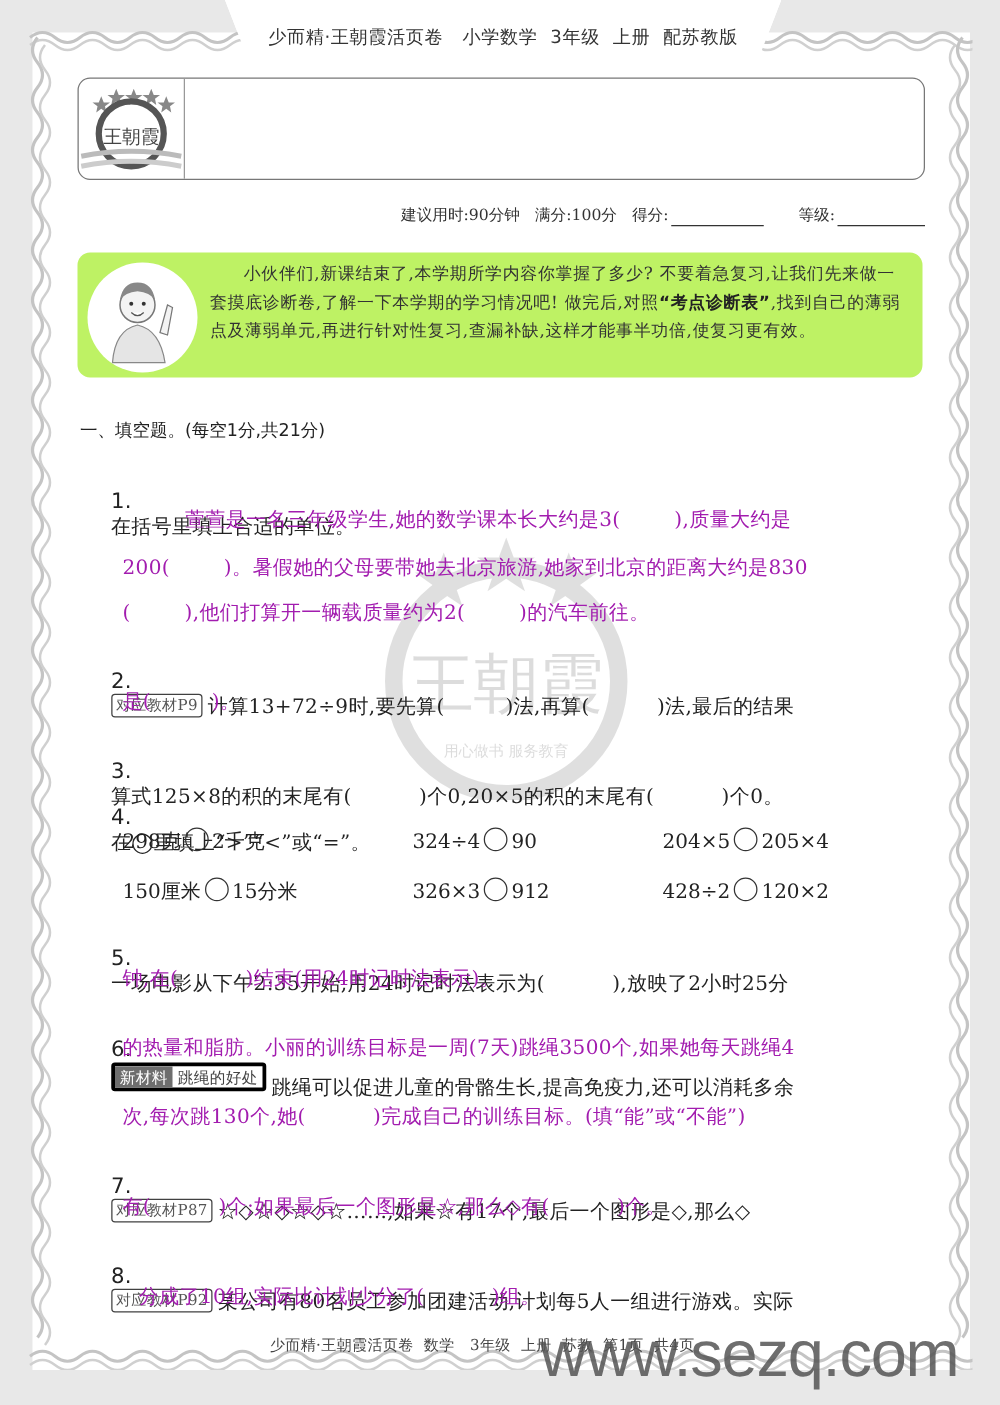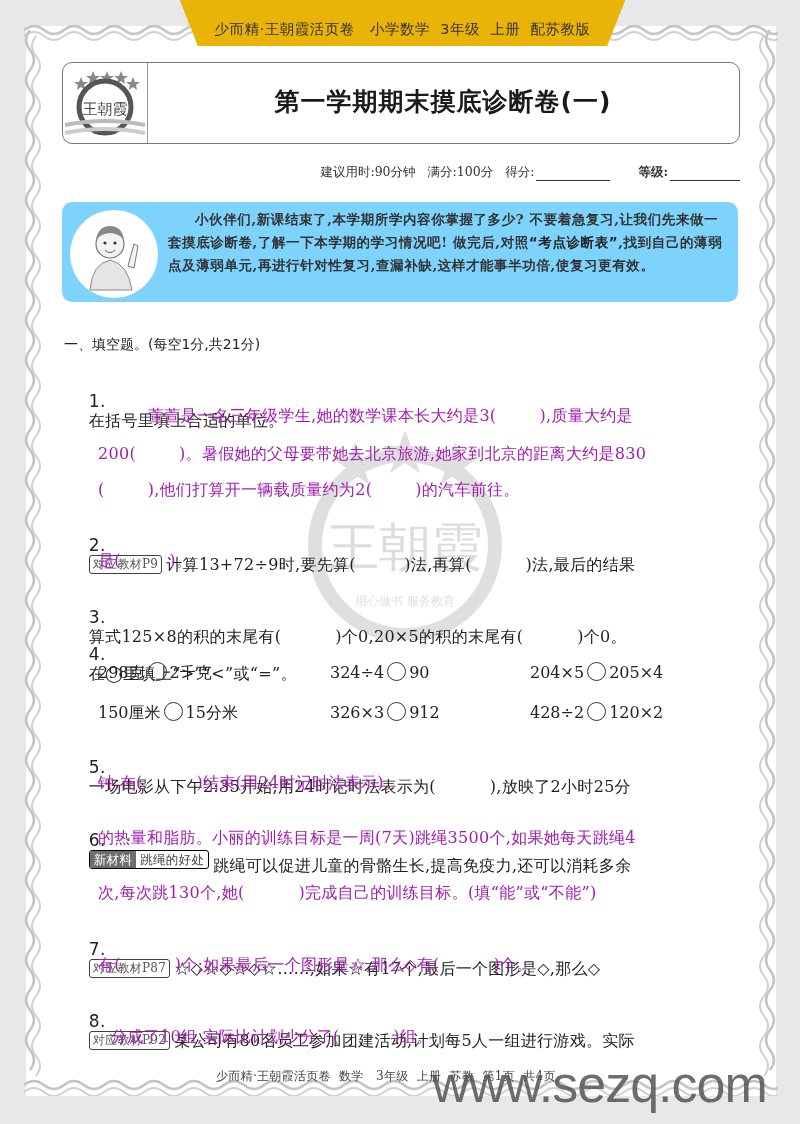--- a/index.html
+++ b/index.html
@@ -5,21 +5,21 @@
   html, body { margin:0; padding:0; }
   body {
     width:800px; height:1124px; position:relative; overflow:hidden;
     background:#e8e8e8;
     font-family:"DejaVu Serif", "Liberation Serif", serif;
     color:#222;
   }
   
   .top-tab {
     position:absolute; left:180px; top:0; width:445px; height:46px;
-    background:#eab308;
+    background:#ffffff;
     border-radius:0 0 14px 14px;
     clip-path: polygon(0 0, 100% 0, 96% 100%, 4% 100%);
   }
   .top-tab-text {
     position:absolute; left:0; right:0; top:20px; text-align:center;
     font-family:"DejaVu Sans", sans-serif; font-size:14.5px; color:#333;
     letter-spacing:0.5px; white-space:pre;
   }
   
   .header-box {
@@ -40,21 +40,21 @@
     display:flex; align-items:flex-end; gap:0;
   }
   .meta-row span { margin-left:12px; }
   .blank-line {
     display:inline-block; width:74px; border-bottom:1px solid #333; height:12px; margin-left:2px;
   }
   .blank-line.wide { width:70px; }
   
   .intro-box {
     position:absolute; left:62px; top:202px; width:676px; height:100px;
-    background:#7dd3fc; border-radius:10px;font-weight:bold;
+    background:#bef264; border-radius:10px;
   }
   .intro-avatar {
     position:absolute; left:8px; top:8px; width:88px; height:88px; border-radius:50%;
     background:#fff;
   }
   .intro-text {
     position:absolute; left:106px; top:6px; right:12px;
     font-size:13.5px; line-height:23px; color:#333; text-indent:27px; letter-spacing:0.6px;
   }
   .intro-text b { font-family:"DejaVu Sans", sans-serif; color:#222; }
@@ -64,21 +64,21 @@
     font-size:14px; color:#222;
   }
   .q { position:absolute; left:78px; font-size:16px; color:#222; letter-spacing:0.3px; white-space:pre; }
   .qnum { font-family:"DejaVu Sans", sans-serif; font-size:17px; }
   .line { position:absolute; font-size:16px; color:#a21caf; white-space:pre; letter-spacing:0.3px; }
   .tag {
     display:inline-block; border:1px solid #404040; border-radius:3px; font-size:12px;
     padding:0 3px; line-height:17px; color:#555; vertical-align:2px; margin-right:4px;
   }
   .tag-new {
-    display:inline-block; border:1px solid #000000; border-radius:3px; font-size:12.5px;
+    display:inline-block; border:3px solid #000000; border-radius:3px; font-size:12.5px;
     line-height:17px; vertical-align:2px; margin-right:4px; overflow:hidden;
     font-family:"DejaVu Sans", sans-serif;
   }
   .tag-new .dark { background:#6e6e6e; color:#fff; padding:0 4px; display:inline-block; }
   .tag-new .light { color:#444; padding:0 4px; display:inline-block; }
   .circ {
     display:inline-block; width:17px; height:17px; border:1.3px solid #333; border-radius:50%;
     vertical-align:-3px; margin:0 3px;
   }
   .cmp-row { position:absolute; left:98px; font-size:16px; width:600px; }
@@ -140,29 +140,28 @@
         <polygon points="58,8 60,13 65,13 61,16 62,21 58,18 54,21 55,16 51,13 56,13"></polygon>
         <polygon points="70,14 72,19 77,19 73,22 74,27 70,24 66,27 67,22 63,19 68,19"></polygon>
       </g>
       <circle cx="42" cy="44" r="26" fill="none" stroke="#555" stroke-width="5"></circle>
       <circle cx="42" cy="44" r="21" fill="#fff"></circle>
       <text x="42" y="51" text-anchor="middle" font-size="15" fill="#444" font-family="DejaVu Serif, serif">王朝霞</text>
       <path d="M2 62 Q42 54 82 62" stroke="#bbb" stroke-width="4" fill="none"></path>
       <path d="M2 70 Q42 62 82 70" stroke="#ccc" stroke-width="4" fill="none"></path>
     </svg>
   </div>
-  <div class="title">第一学期期末摸底诊断卷(一)</div>
 </div>
 
 <div class="meta-row">
   <span>建议用时:90分钟</span>
   <span>满分:100分</span>
   <span>得分:</span>
   <i class="blank-line"></i>
-  <span style="margin-left:28px;font-weight:bold;">等级:</span>
+  <span style="margin-left:28px;">等级:</span>
   <i class="blank-line wide"></i>
 </div>
 
 <div class="intro-box">
   <div class="intro-avatar">
     <svg width="88" height="88" viewBox="0 0 88 88">
       <circle cx="40" cy="34" r="14" fill="#f3f3f3" stroke="#777" stroke-width="1.2"></circle>
       <path d="M26 30 q2 -14 14 -14 q12 0 14 14 q-4 -6 -14 -7 q-10 1 -14 7z" fill="#888"></path>
       <circle cx="35" cy="33" r="1.6" fill="#333"></circle>
         <circle cx="45" cy="33" r="1.6" fill="#333"></circle>

